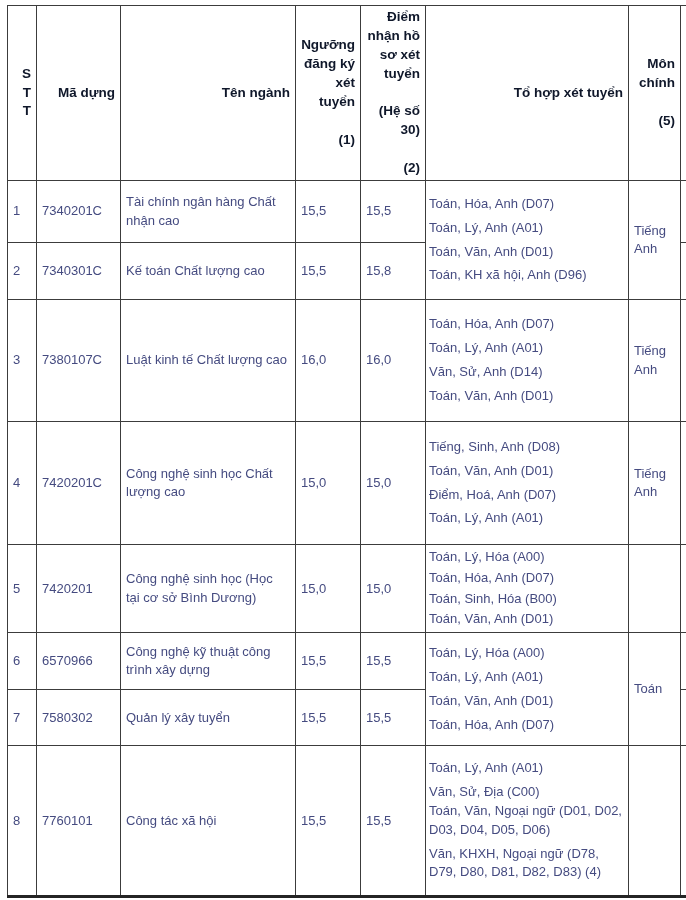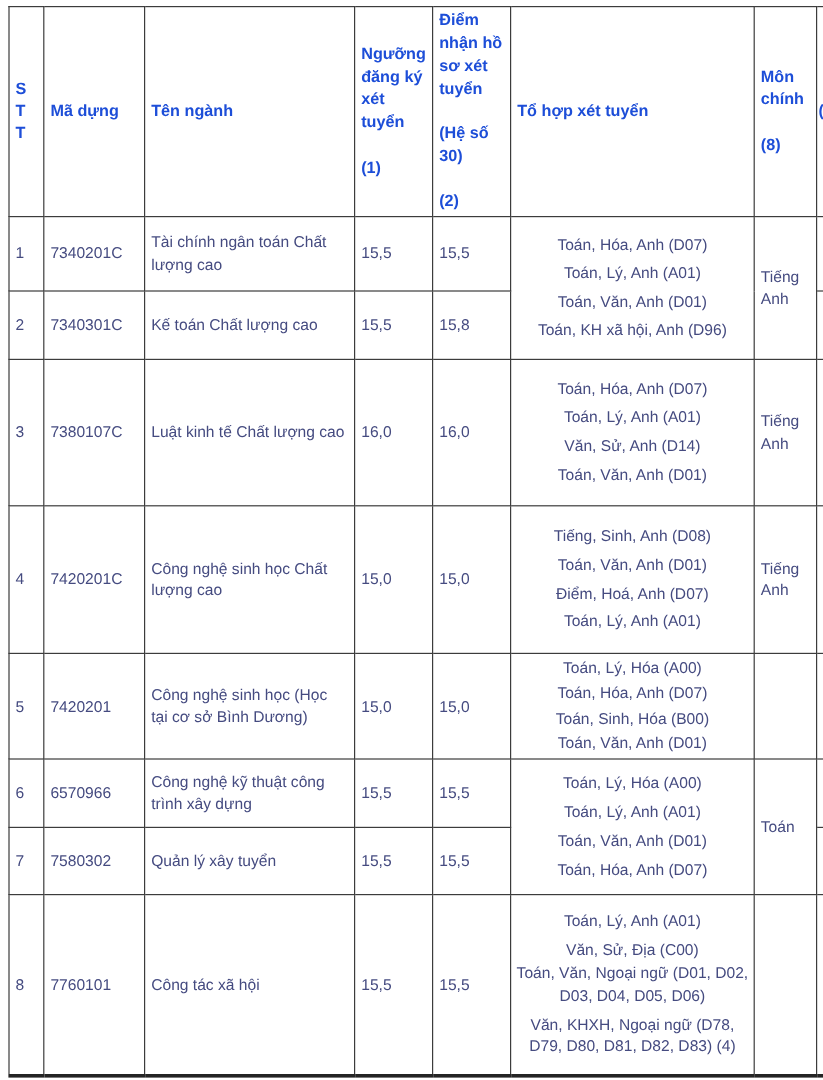--- a/index.html
+++ b/index.html
@@ -28,28 +28,28 @@
     vertical-align: middle;
     color: #454b80;
     font-size: 13px;
     padding: 2px 5px;
     overflow: hidden;
     background: #ffffff;
     line-height: 1.4;
     word-wrap: break-word;
   }
   .adm th {
-    color: #1d4ed8;
+    color: #0f172a;
     font-weight: bold;
-    text-align: left;
+    text-align: right;
     white-space: pre-line;
     font-size: 13.5px;
     line-height: 1.4;
   }
-  td.combos { text-align: center; padding: 2px 3px; }
+  td.combos { text-align: left; padding: 2px 3px; }
   td.combos p { margin: 5px 0; white-space: pre-line; line-height: 1.45; }
   td.combos.compact p { margin: 0; line-height: 1.6; }
   tr.h-header { height: 171px; }
   tr.h-r1 { height: 62px; }
   tr.h-r2 { height: 57px; }
   tr.h-r3 { height: 122px; }
   tr.h-r4 { height: 123px; }
   tr.h-r5 { height: 87px; }
   tr.h-r6 { height: 57px; }
   tr.h-r7 { height: 56px; }
@@ -83,28 +83,28 @@
 
 (1)</th>
       <th>Điểm nhận hồ sơ xét tuyển
 
 (Hệ số 30)
 
 (2)</th>
       <th>Tổ hợp xét tuyển</th>
       <th>Môn chính
 
-(8)</th>
+(5)</th>
       <th style="padding:1px">(</th>
     </tr>
 
     <tr class="h-r1">
       <td>1</td>
       <td>7340201C</td>
-      <td>Tài chính ngân toán Chất lượng cao</td>
+      <td>Tài chính ngân hàng Chất nhận cao</td>
       <td>15,5</td>
       <td>15,5</td>
       <td class="combos" rowspan="2">
         <p>Toán, Hóa, Anh (D07)</p>
         <p>Toán, Lý, Anh (A01)</p>
         <p>Toán, Văn, Anh (D01)</p>
         <p>Toán, KH xã hội, Anh (D96)</p>
       </td>
       <td rowspan="2">Tiếng Anh</td>
       <td></td>

